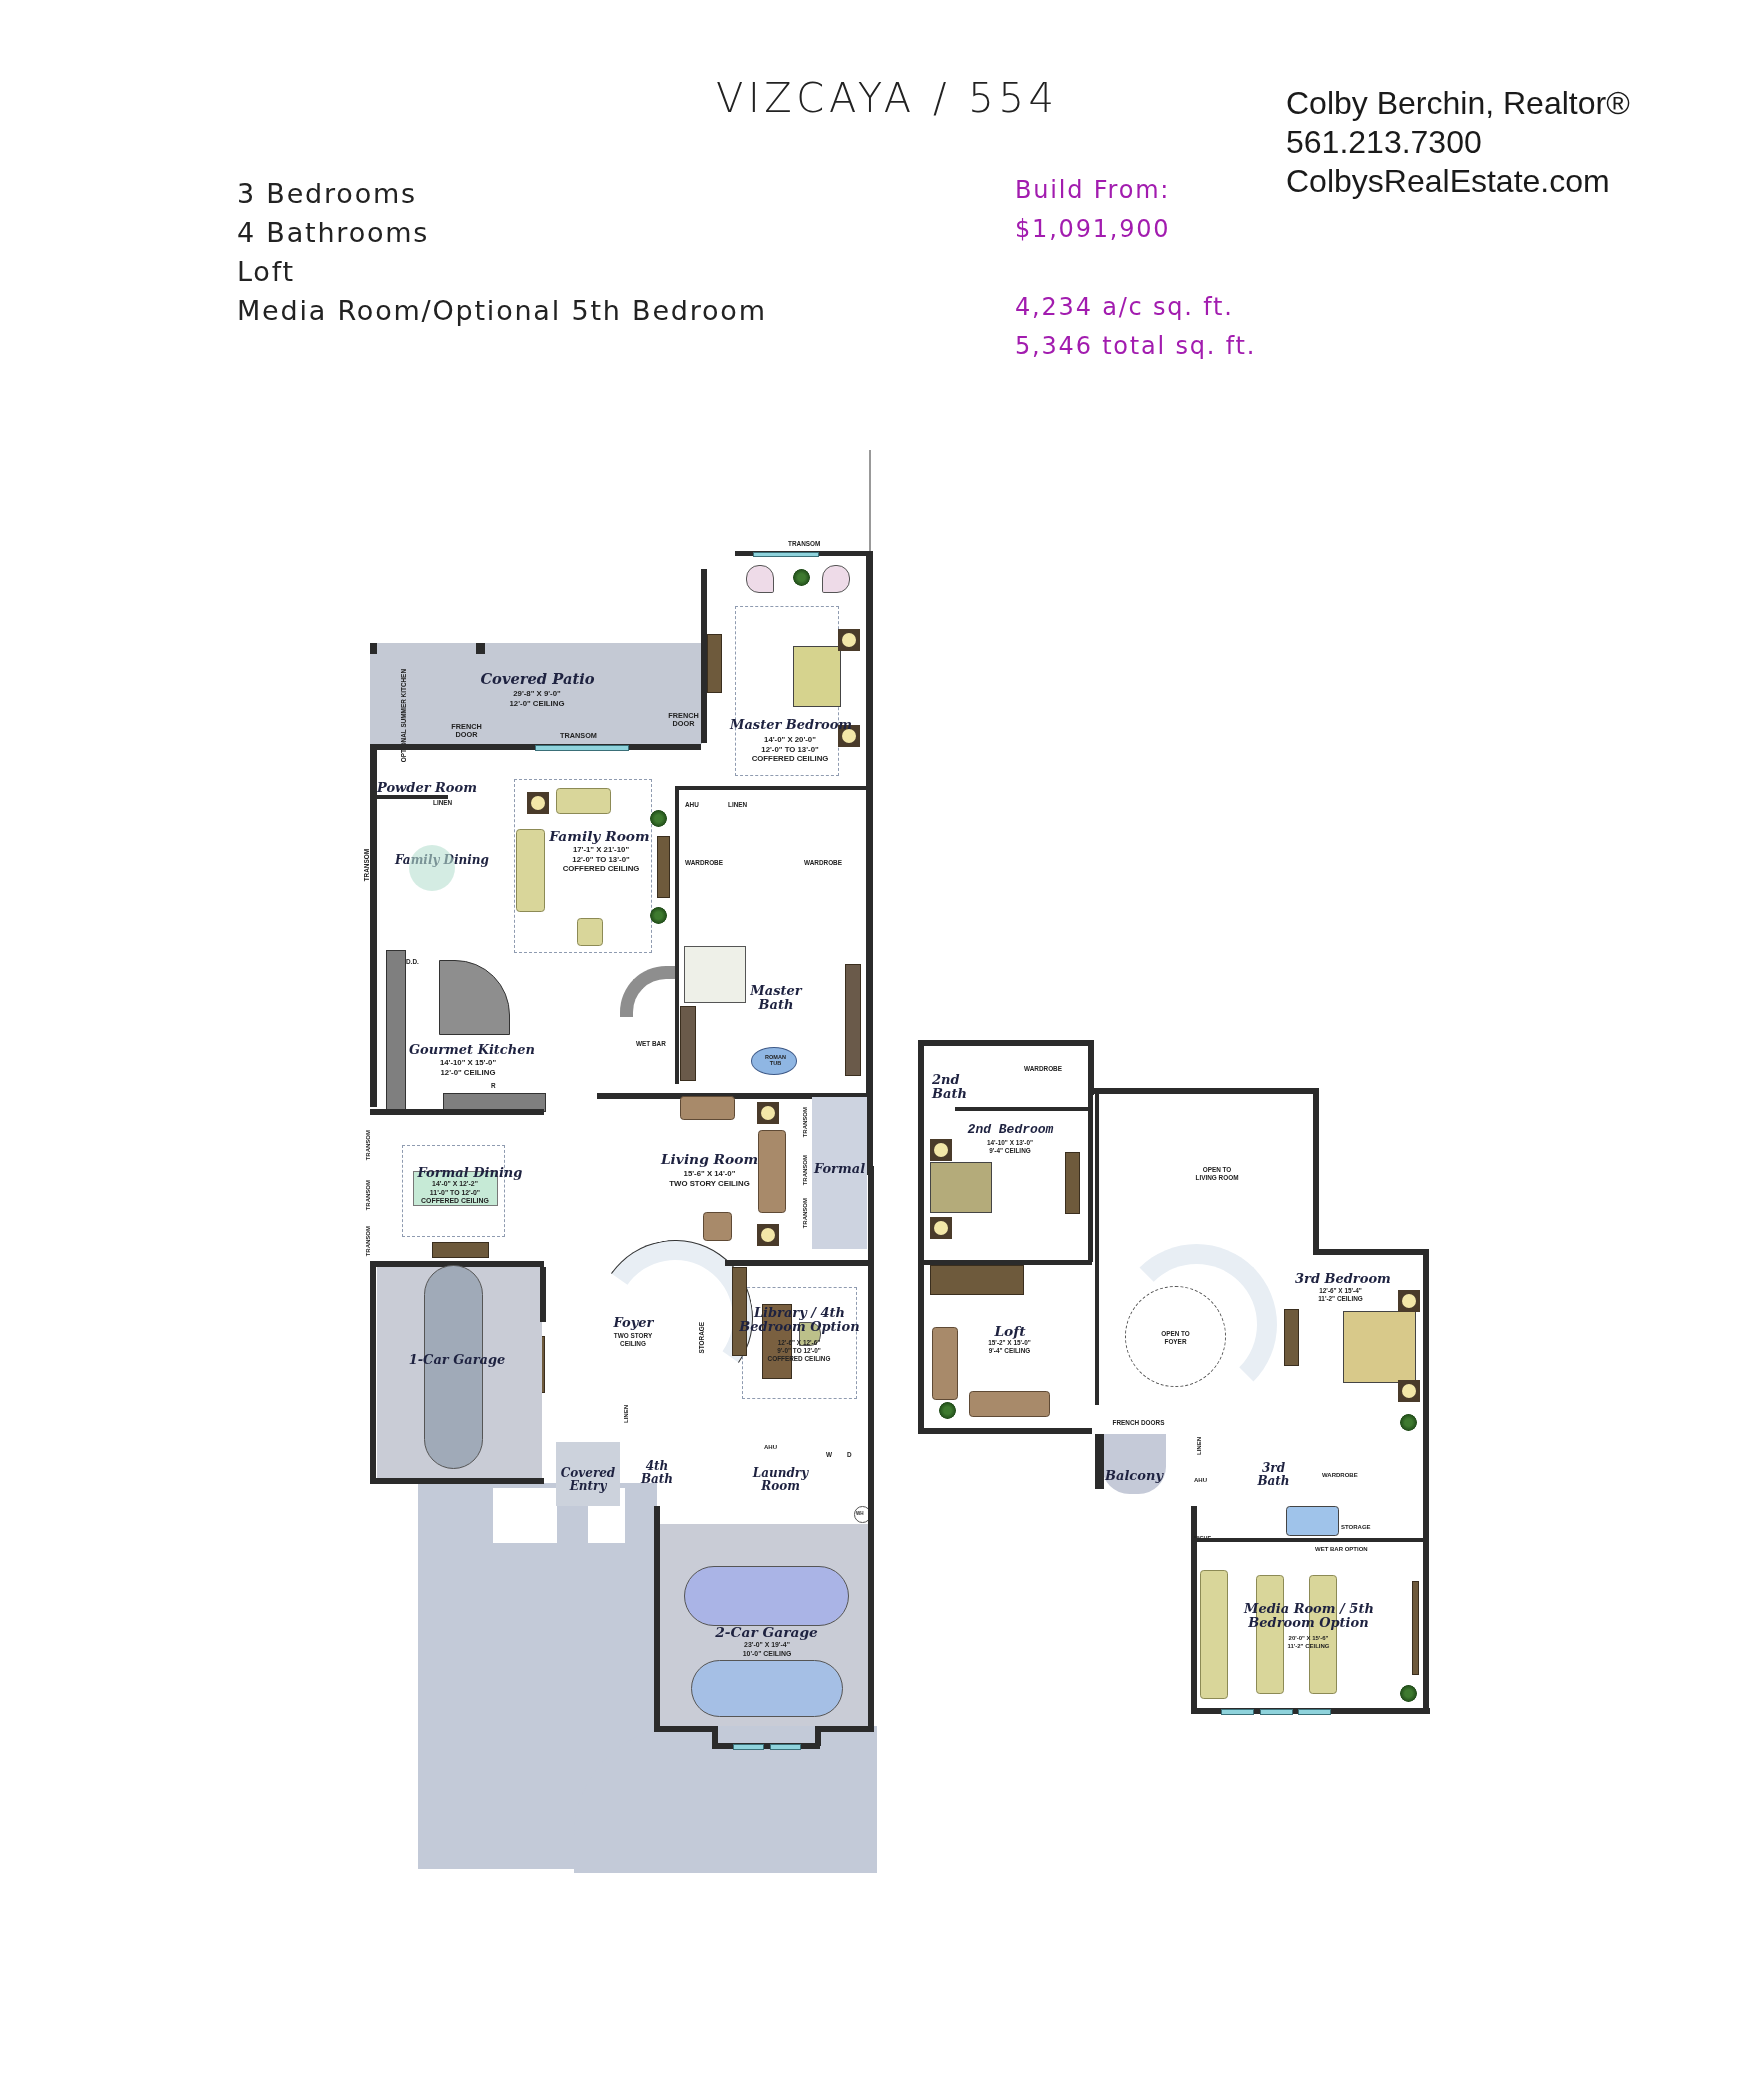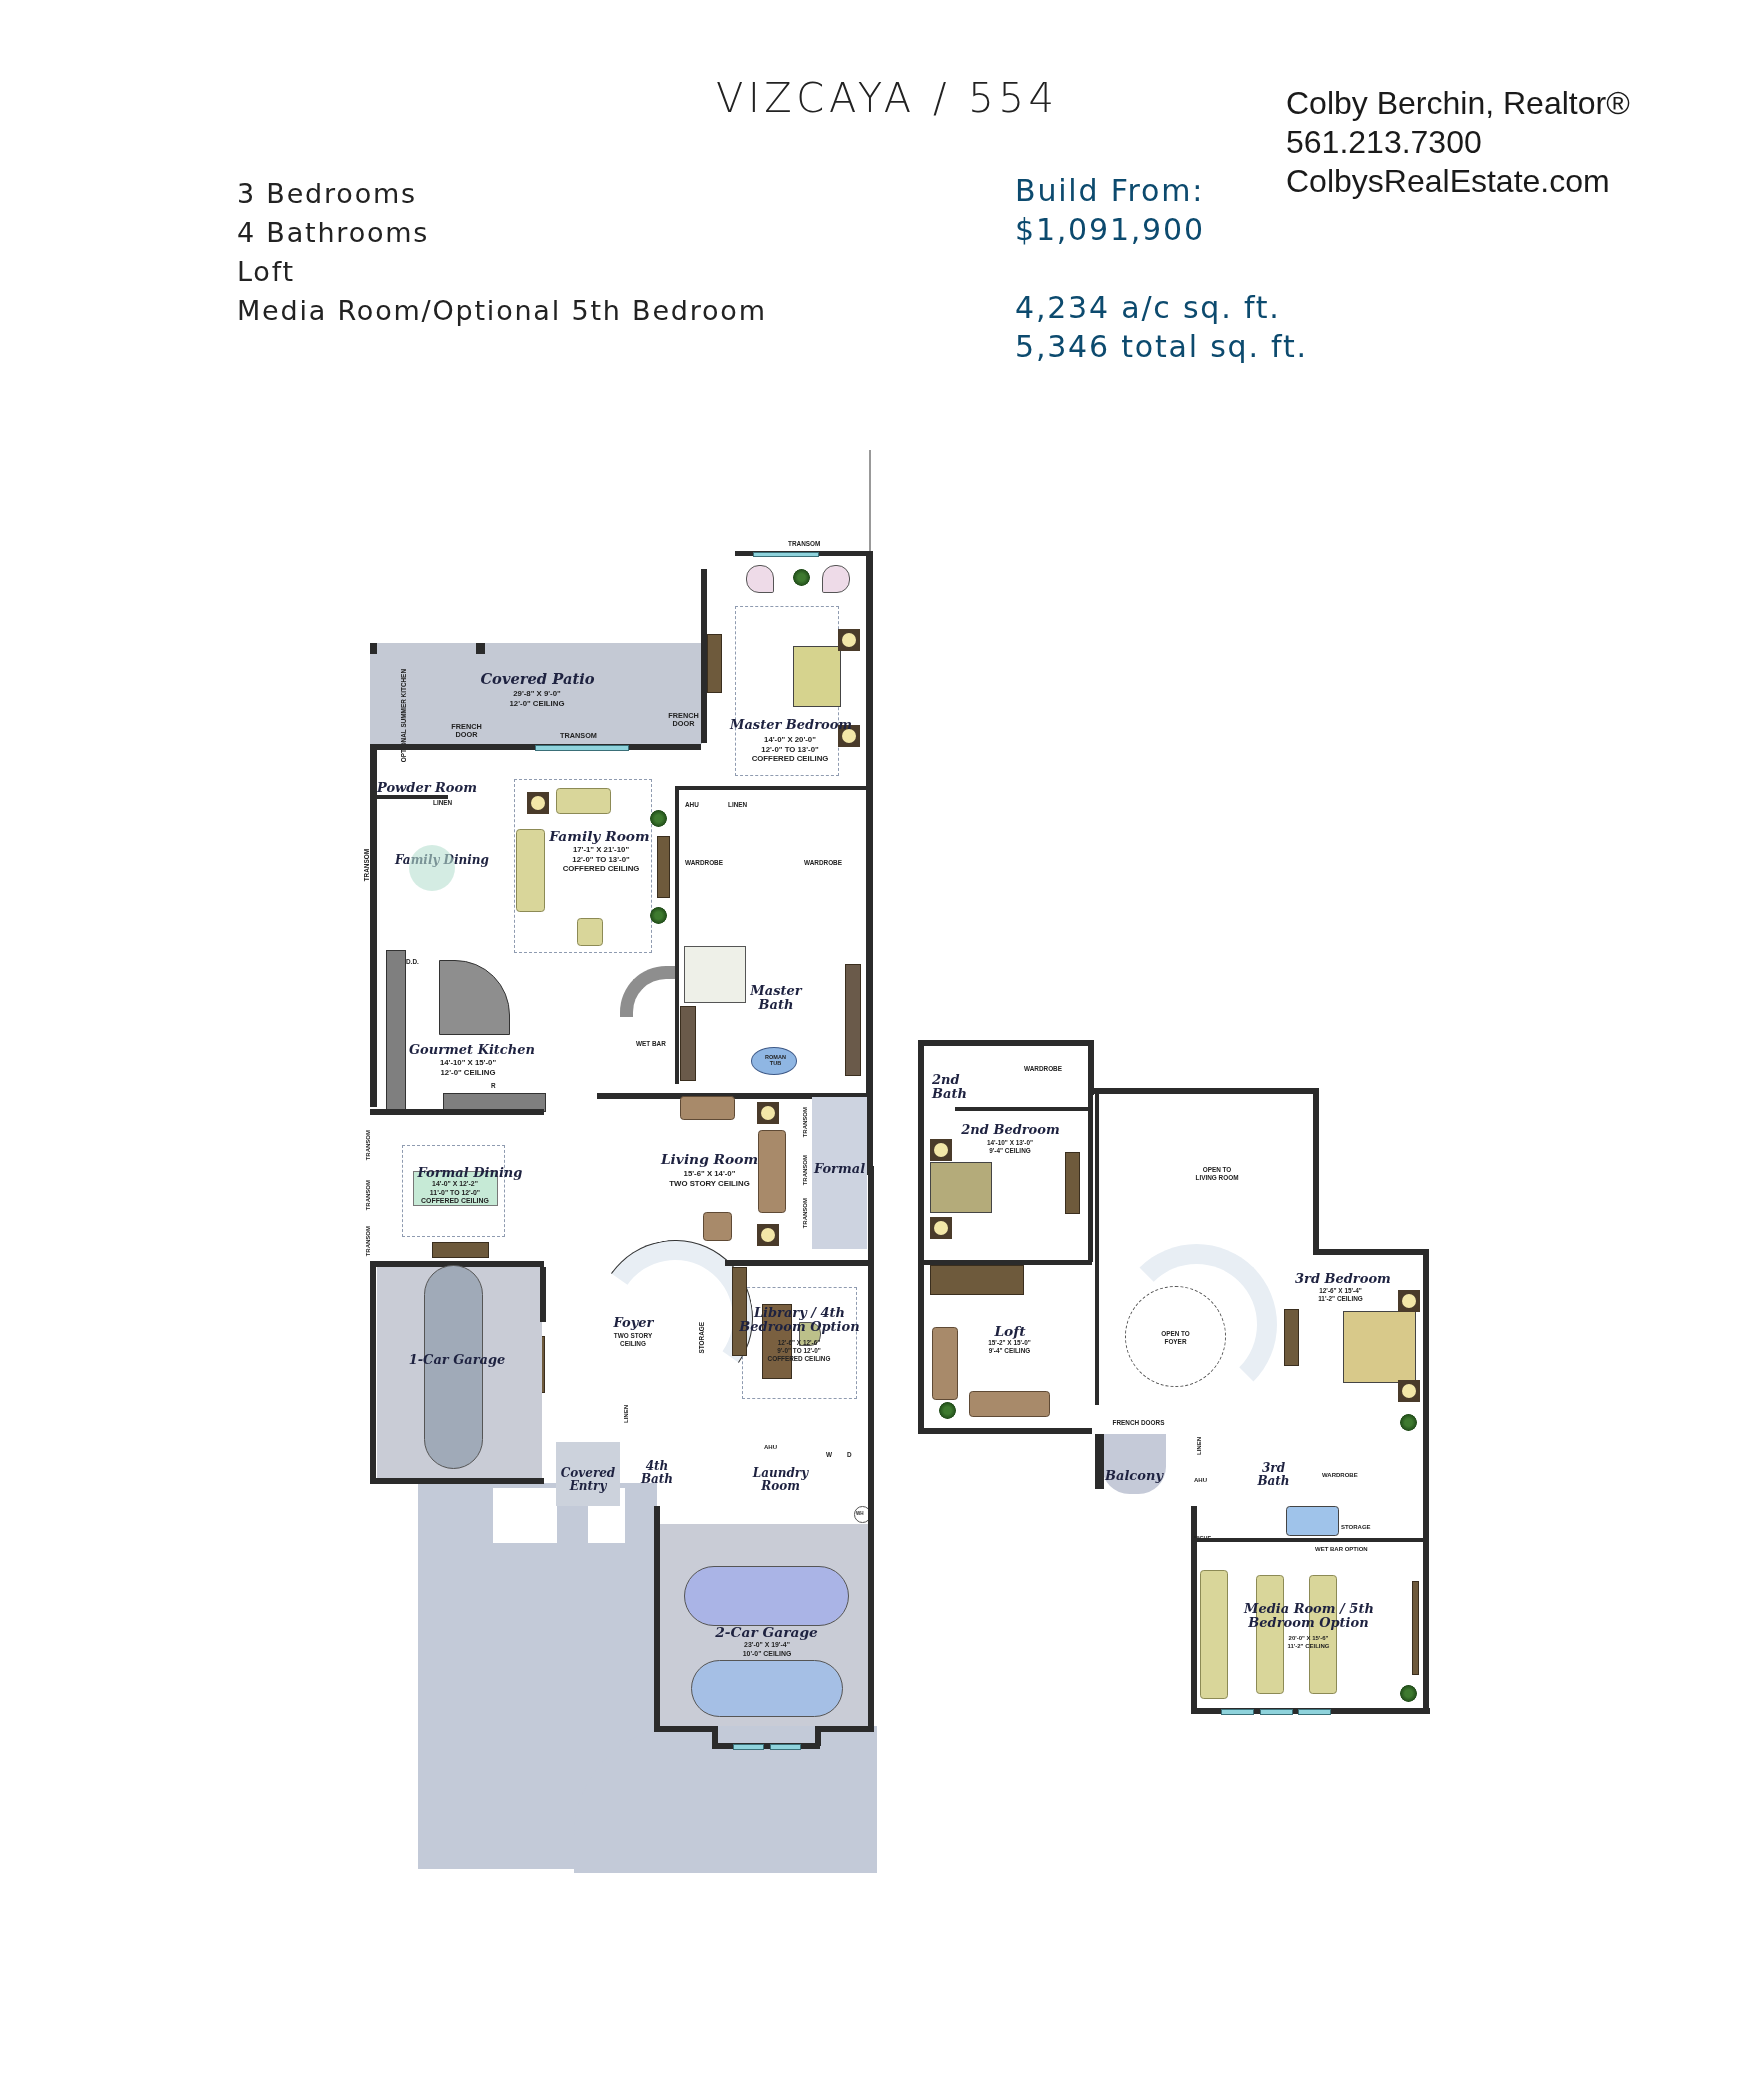--- a/index.html
+++ b/index.html
@@ -2,21 +2,21 @@
 <html style="font-size:14.7px"><head>
 <meta charset="utf-8">
 <style>
   html,body{margin:0;padding:0;background:#fff;}
   body{width:1763px;height:2094px;position:relative;overflow:hidden;font-family:"DejaVu Sans",sans-serif;color:#222;}
   .abs{position:absolute;}
   .title{left:716px;top:75px;font-size:40px;letter-spacing:4.6px;font-family:"DejaVu Sans",sans-serif;font-weight:300;color:#222;}
   .realtor{left:1286px;top:84px;font-family:"Liberation Sans",sans-serif;font-size:32px;line-height:39px;color:#1a1a1a;}
   .features{left:237px;top:174px;font-size:27px;line-height:39px;letter-spacing:1.8px;color:#222;}
   .features div{white-space:nowrap;}
-  .pricing{left:1015px;top:171px;font-size:30px;line-height:39px;letter-spacing:1.8px;color:#0c4a6e;}
+  .pricing{left:1015px;top:171px;font-size:24px;line-height:39px;letter-spacing:1.8px;color:#a21caf;}
   .pricing .gap{height:39px;}
   
   .wall{position:absolute;background:#2b2b2b;}
   .room{position:absolute;box-sizing:border-box;}
   .rlabel{position:absolute;font-family:"DejaVu Serif",serif;font-style:italic;font-weight:bold;color:#1e2240;text-align:center;white-space:nowrap;line-height:1.05;}
   .dim{position:absolute;font-family:"Liberation Sans",sans-serif;font-weight:bold;font-size:7.8px;color:#222;text-align:center;white-space:nowrap;line-height:1.25;}
   .small{position:absolute;font-family:"Liberation Sans",sans-serif;font-weight:bold;font-size:7.3px;color:#222;white-space:nowrap;}
   .vtext{writing-mode:vertical-rl;transform:rotate(180deg);}
   .gray{background:#c9ccd6;}
   .driveway{background:#c3cad8;}
@@ -282,21 +282,21 @@
   <div class="wall" style="left:1191px;top:1506px;width:5.5px;height:207px;"></div>
   <div class="wall" style="left:918px;top:1428px;width:174px;height:5.5px;"></div>
 
   <div class="rlabel" style="left:932px;top:1073px;width:41px;font-size:13px;text-align:left;">
     <div>2nd</div>
     <div>Bath</div>
   </div>
   <div class="small" style="left:1024px;top:1065px;font-size:6.4px;">WARDROBE</div>
   <div class="wall" style="left:955px;top:1107px;width:138px;height:3.7px;"></div>
 
-  <div class="rlabel" style="left:960px;top:1123px;width:101px;font-size:13px;">2nd Bedroom</div>
+  <div class="rlabel" style="left:960px;top:1123px;width:101px;font-size:13px;font-family:Liberation Mono, monospace;">2nd Bedroom</div>
   <div class="dim" style="left:964px;top:1139px;width:92px;font-size:6.4px;">
     <div>14'-10" X 13'-0"</div>
     <div>9'-4" CEILING</div>
   </div>
   <div class="bed-tan" style="left:930px;top:1162px;width:62px;height:51px;"></div>
   <div class="lamp" style="left:930px;top:1139px;"></div>
   <div class="lamp" style="left:930px;top:1217px;"></div>
   <div class="cabinet" style="left:1065px;top:1152px;width:13px;height:60px;"></div>
   <div class="wall" style="left:918px;top:1260px;width:174px;height:4.6px;"></div>
   <div class="wall" style="left:1088px;top:1088px;width:4.6px;height:174px;"></div>

